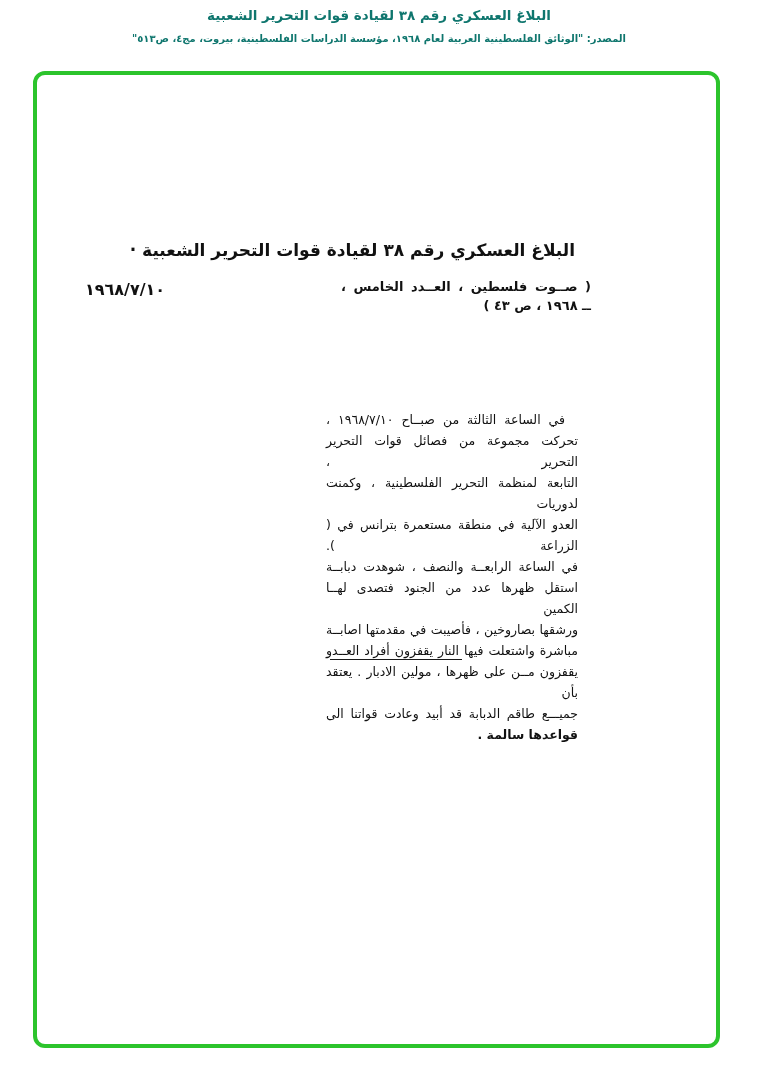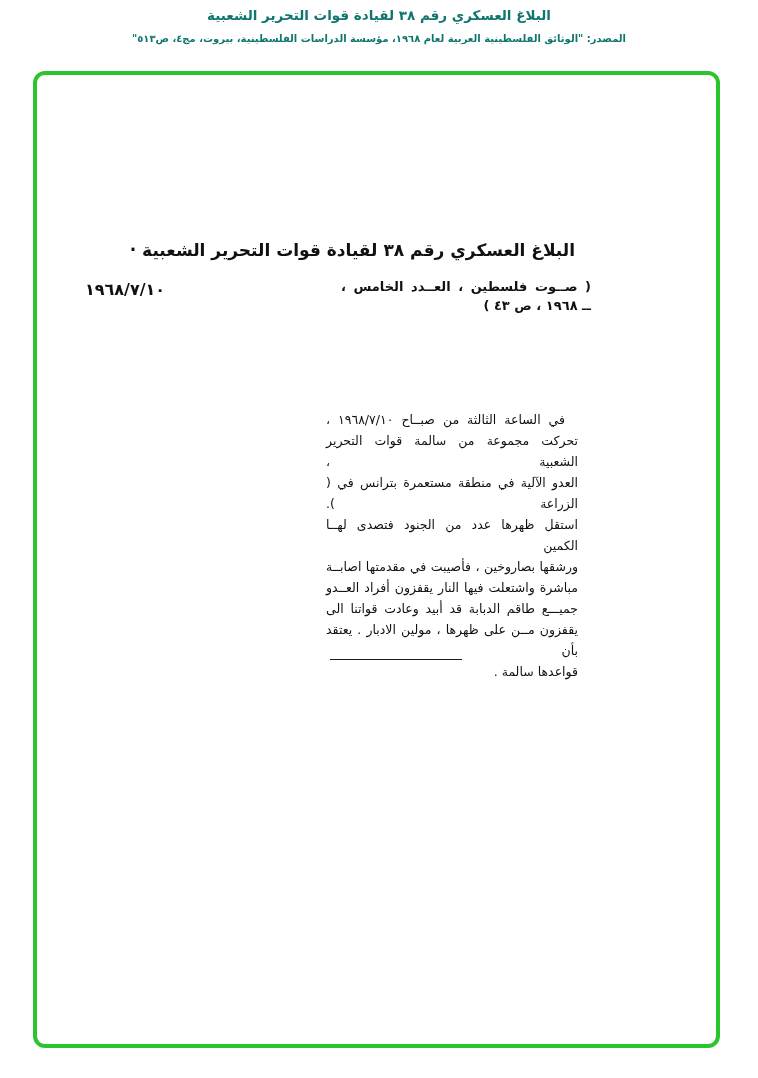--- a/index.html
+++ b/index.html
@@ -110,20 +110,21 @@
     text-align: justify;
     text-align-last: justify;
     white-space: normal;
   }
   .body-line.indent {
     text-indent: 13px;
   }
   .body-line.last {
     text-align: center;
     text-align-last: right;
+    font-weight: bold;
   }
 
   .end-rule {
     position: absolute;
     top: 584px;
     left: 293px;
     width: 132px;
     height: 0;
     border-top: 1.5px solid #1a1a1a;
   }
@@ -145,27 +146,29 @@
 
       <div class="doc-date">١٩٦٨/٧/١٠</div>
 
       <div class="citation">
         <div class="cit-line">( صــوت فلسطين ، العــدد الخامس ،</div>
         <div class="cit-line last">ــ ١٩٦٨ ، ص ٤٣ )</div>
       </div>
 
       <div class="body-text">
         <div class="body-line indent">في الساعة الثالثة من صبــاح ١٩٦٨/٧/١٠ ،</div>
-        <div class="body-line">تحركت مجموعة من سالمة قوات التحرير الشعبية ،</div>
+        <div class="body-line">تحركت مجموعة من فصائل قوات التحرير التحرير ،</div>
+        <div class="body-line">التابعة لمنظمة التحرير الفلسطينية ، وكمنت لدوريات</div>
         <div class="body-line">العدو الآلية في منطقة مستعمرة بترانس في ( الزراعة ).</div>
+        <div class="body-line">في الساعة الرابعــة والنصف ، شوهدت دبابــة</div>
         <div class="body-line">استقل ظهرها عدد من الجنود فتصدى لهــا الكمين</div>
         <div class="body-line">ورشقها بصاروخين ، فأصيبت في مقدمتها اصابــة</div>
         <div class="body-line">مباشرة واشتعلت فيها النار يقفزون أفراد العــدو</div>
+        <div class="body-line">يقفزون مــن على ظهرها ، مولين الادبار . يعتقد بأن</div>
         <div class="body-line">جميـــع طاقم الدبابة قد أبيد وعادت قواتنا الى</div>
-        <div class="body-line">يقفزون مــن على ظهرها ، مولين الادبار . يعتقد بأن</div>
         <div class="body-line last">قواعدها سالمة .</div>
       </div>
 
       <div class="end-rule"></div>
 
     </div>
   </div>
 
 </div>
 

